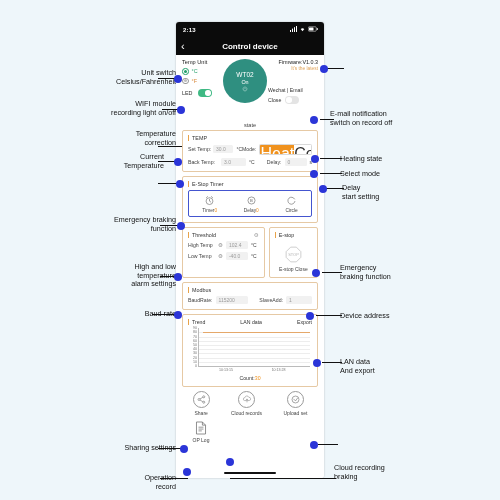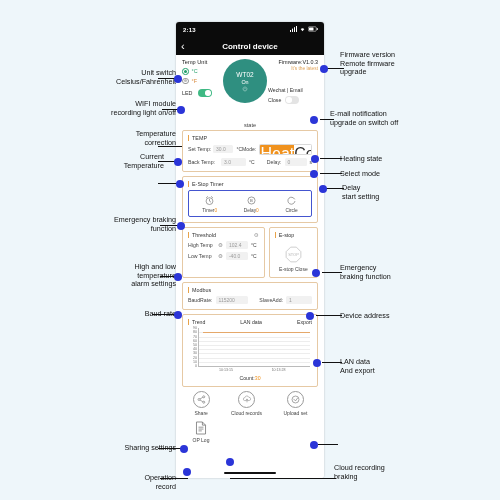--- a/index.html
+++ b/index.html
@@ -416,28 +416,25 @@
 
   <div class="callout left" style="left:92px;top:444px;width:84px">Sharing settings</div>
   <div class="lead" style="left:158px;top:448px;width:28px"></div>
   <div class="dot" style="left:180px;top:444.5px"></div>
 
   <div class="callout left" style="left:96px;top:474px;width:80px">Operation
 record</div>
   <div class="lead" style="left:160px;top:478px;width:28px"></div>
   <div class="dot" style="left:183px;top:467.5px"></div>
 
-  <div class="callout right" style="left:340px;top:51px;width:96px">Firmware version
-Remote firmware
-upgrade</div>
   <div class="lead" style="left:326px;top:68px;width:18px"></div>
   <div class="dot" style="left:320px;top:64.5px"></div>
 
   <div class="callout right" style="left:330px;top:110px;width:104px">E-mail notification
-upgrade on switch off</div>
+switch on record off</div>
   <div class="lead" style="left:320px;top:119px;width:14px"></div>
   <div class="dot" style="left:310px;top:115.5px"></div>
 
   <div class="callout right" style="left:340px;top:155px;width:80px">Heating state</div>
   <div class="lead" style="left:320px;top:158px;width:22px"></div>
   <div class="dot" style="left:311px;top:154.5px"></div>
 
   <div class="callout right" style="left:340px;top:170px;width:80px">Select mode</div>
   <div class="lead" style="left:320px;top:173px;width:22px"></div>
   <div class="dot" style="left:310px;top:169.5px"></div>

